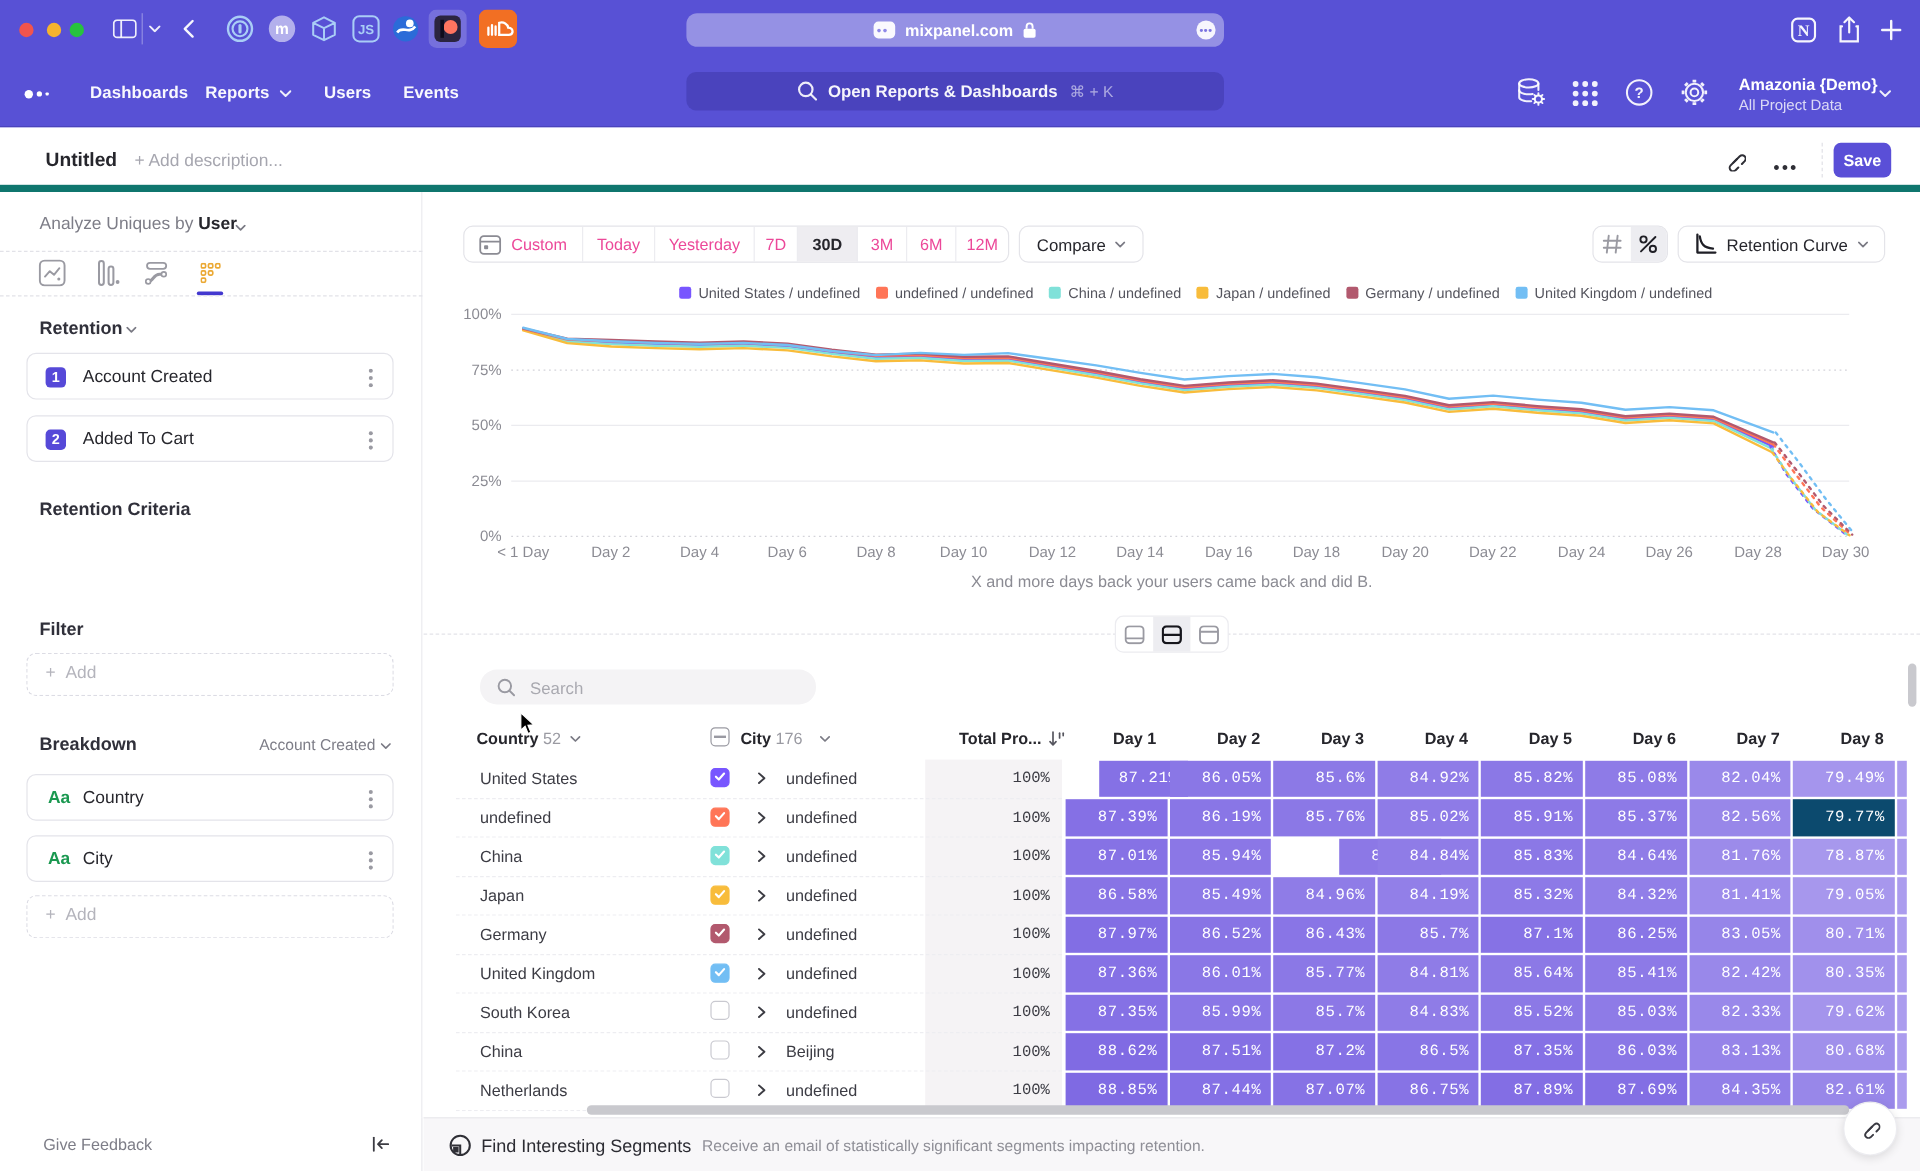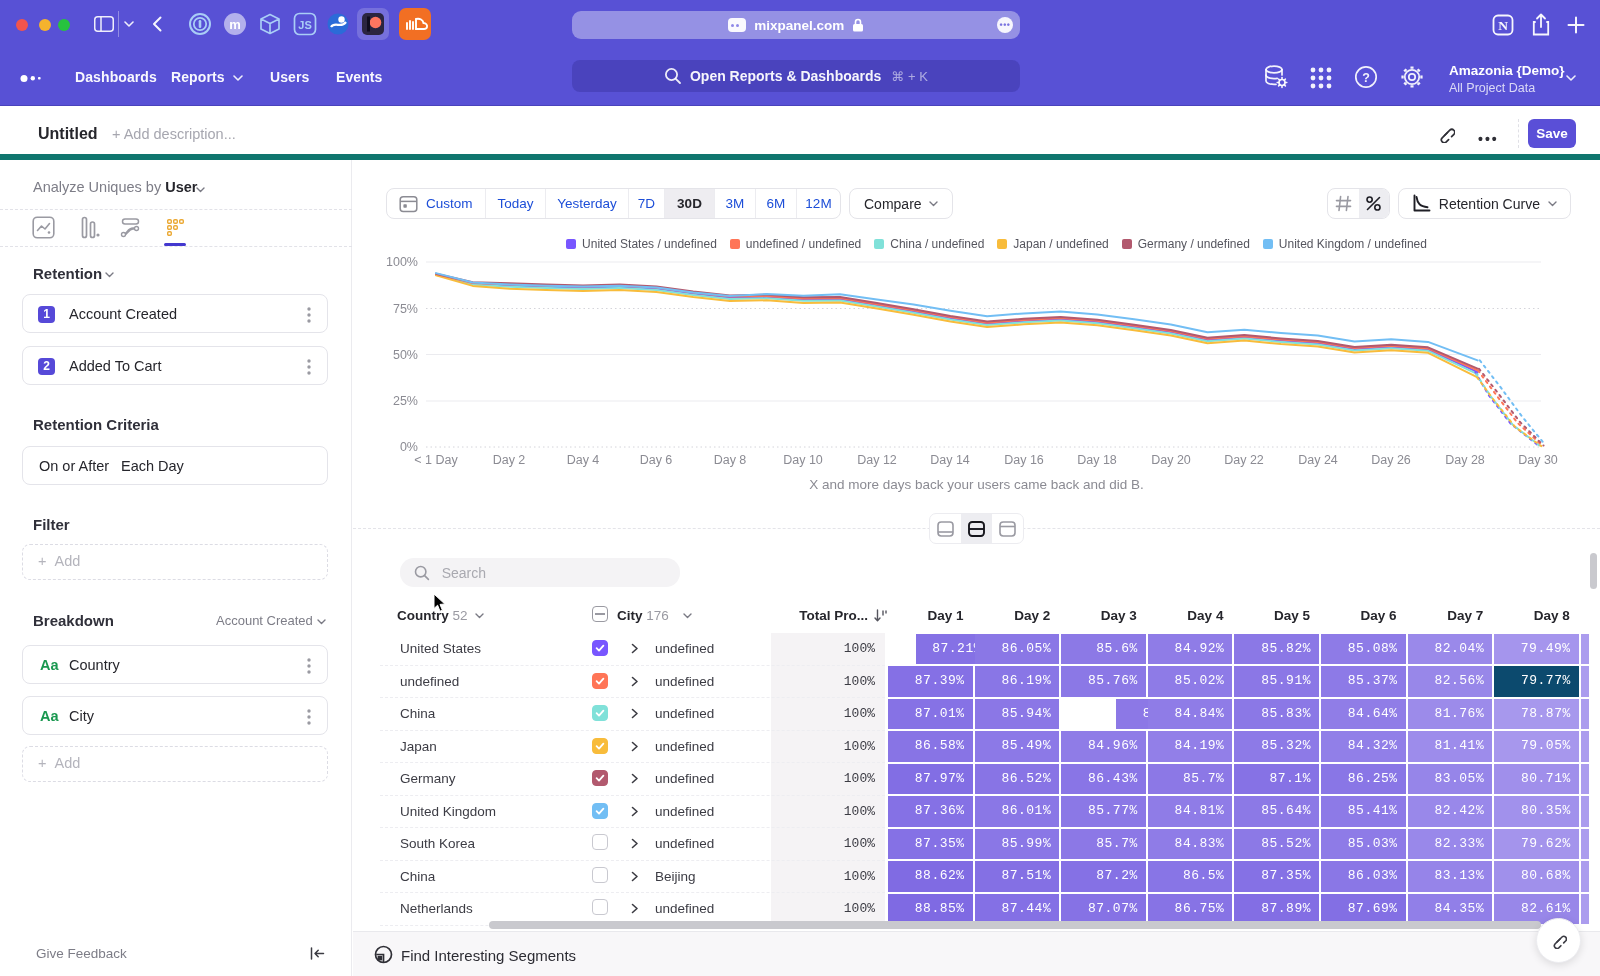--- a/index.html
+++ b/index.html
@@ -32,21 +32,21 @@
 .card { position:absolute; left:22px; width:306px; height:39px; border:1px solid #e4e4ea; border-radius:8px; background:#fff; }
 .badge { position:absolute; left:15px; top:11px; width:17px; height:17px; border-radius:4px; background:#5649d8; color:#fff; font-size:12px; font-weight:bold; text-align:center; line-height:17px; }
 .cardtx { position:absolute; left:46px; top:11px; font-size:14.5px; color:#26262c; }
 .carddots { position:absolute; right:16px; top:12px; }
 .dashadd { position:absolute; left:22px; width:306px; height:36px; border:1px dashed #dcdce4; border-radius:8px; color:#b4b4bc; font-size:14.5px; }
 .dashadd span { position:absolute; left:15px; top:8px; }
 .shead { position:absolute; left:33px; font-size:15px; font-weight:bold; color:#30303a; }
 
 #main { position:absolute; top:160px; left:353px; width:1247px; height:771px; background:#fff; }
 .segwrap { position:absolute; left:33px; top:28px; height:31px; border:1px solid #e4e4e9; border-radius:8px; display:flex; align-items:stretch; }
-.seg { display:flex; align-items:center; justify-content:center; font-size:13.5px; color:#1d4ed8; border-right:1px solid #ececf0; }
+.seg { display:flex; align-items:center; justify-content:center; font-size:13.5px; color:#ec4899; border-right:1px solid #ececf0; }
 .seg:last-child { border-right:none; }
 .seg.active { background:#eeedf1; color:#26262c; font-weight:bold; }
 .btn { position:absolute; height:31px; border:1px solid #e4e4e9; border-radius:8px; display:flex; align-items:center; font-size:14px; color:#26262c; }
 .axlab { font-family:"Liberation Sans",sans-serif; font-size:12.5px; fill:#8b8b93; }
 .legend { position:absolute; left:20px; top:77px; width:1247px; text-align:center; font-size:12px; color:#55555e; }
 .legend .li { margin:0 6.5px; white-space:nowrap; }
 .legend .sw { display:inline-block; width:10px; height:10px; border-radius:2px; margin-right:6px; vertical-align:-1px; }
 .chart { position:absolute; left:0; top:95px; }
 .caption { position:absolute; left:0; top:317px; width:1247px; text-align:center; font-size:13.5px; color:#8b8b93; }
 .togglewrap { position:absolute; left:576px; top:353px; width:95px; height:31px; background:#fff; border:1px solid #ececf0; border-radius:7px; display:flex; }
@@ -331,24 +331,20 @@
         <div class="cardtx">Added To Cart</div>
         <div class="carddots">
           <svg class="" width="4" height="16" viewBox="0 0 4 16">
             <circle cx="2" cy="2" r="1.7" fill="#9a9aa2"></circle>
             <circle cx="2" cy="8" r="1.7" fill="#9a9aa2"></circle>
             <circle cx="2" cy="14" r="1.7" fill="#9a9aa2"></circle>
           </svg>
         </div>
       </div>
     <div class="shead" style="top:256px">Retention Criteria</div>
-    <div class="card" style="top:286px">
-        <div class="cardtx" style="left:16px">On or After</div>
-        <div class="cardtx" style="left:98px">Each Day</div>
-      </div>
     <div class="shead" style="top:356px">Filter</div>
     <div class="dashadd" style="top:384px">
         <span>+&nbsp;&nbsp;Add</span>
       </div>
     <div class="shead" style="top:452px">Breakdown</div>
     <div class="abs sb-grey" style="left:216px;top:453px;font-size:13px">Account Created</div>
     <div class="abs" style="left:317px;top:459px">
         <svg class="" width="9" height="6" viewBox="0 0 9 6">
           <path d="M1 1 L4.5 4.5 L8 1" stroke="#7a7a84" stroke-width="1.4" fill="none" stroke-linecap="round" stroke-linejoin="round"></path>
         </svg>
@@ -756,20 +752,21 @@
   </div>
   <div id="bbar">
     <div class="abs" style="left:21px;top:13px">
         <svg class="" width="19" height="19" viewBox="0 0 19 19">
           <circle cx="9.5" cy="9.5" r="8" fill="none" stroke="#2f2f36" stroke-width="1.7"></circle>
           <path d="M2.2 9.5 L9.5 9.5 L9.5 17" fill="none" stroke="#2f2f36" stroke-width="1.7"></path>
           <rect x="3.6" y="10.8" width="4.6" height="4.6" fill="#2f2f36"></rect>
         </svg>
       </div>
     <div class="abs" style="left:48px;top:15px;font-size:15px;font-weight:normal;color:#2c2c33">Find Interesting Segments</div>
+    <div class="abs" style="left:232px;top:15px;font-size:13px;color:#8f8f97">Receive an email of statistically significant segments impacting retention.</div>
   </div>
   <div class="hscroll"></div>
   <div class="vscroll"></div>
   <div class="fab">
       <svg class="" width="17" height="17" viewBox="0 0 17 17">
         <g fill="none" stroke="#3a3a42" stroke-width="1.6" stroke-linecap="round">
           <path d="M7 10 L12 5 a2.7 2.7 0 0 1 3.8 3.8 L13.7 10.9"></path>
           <path d="M10 7 L5 12 a2.7 2.7 0 0 0 3.8 3.8 L10.9 13.7"></path>
         </g>
       </svg>

